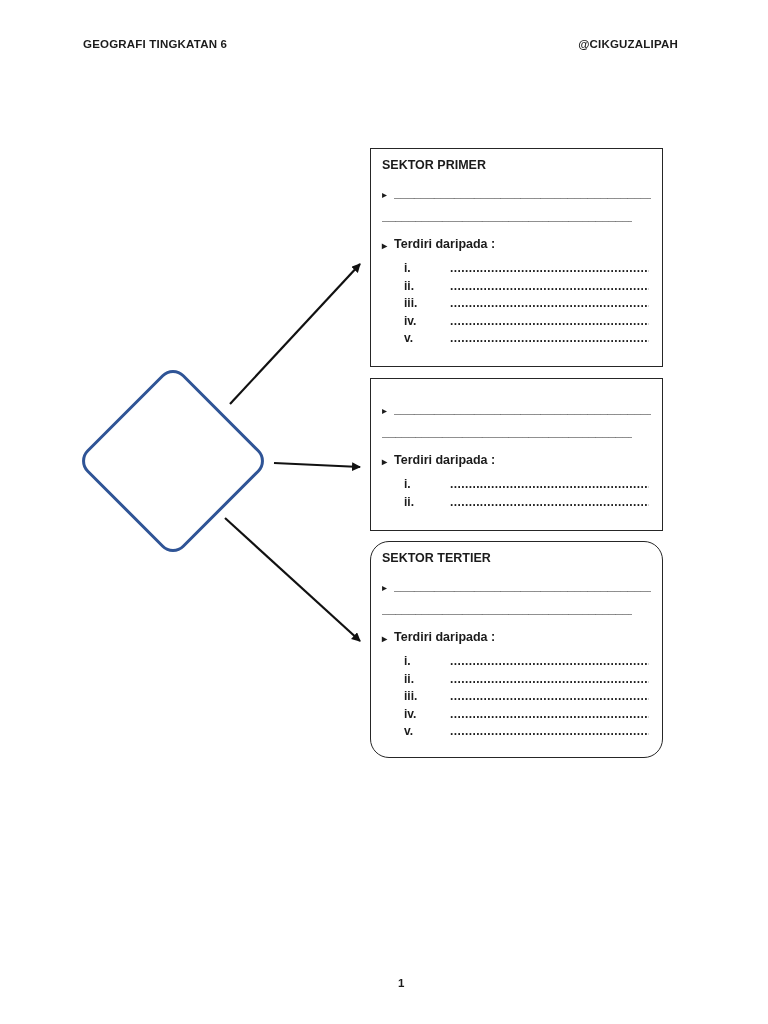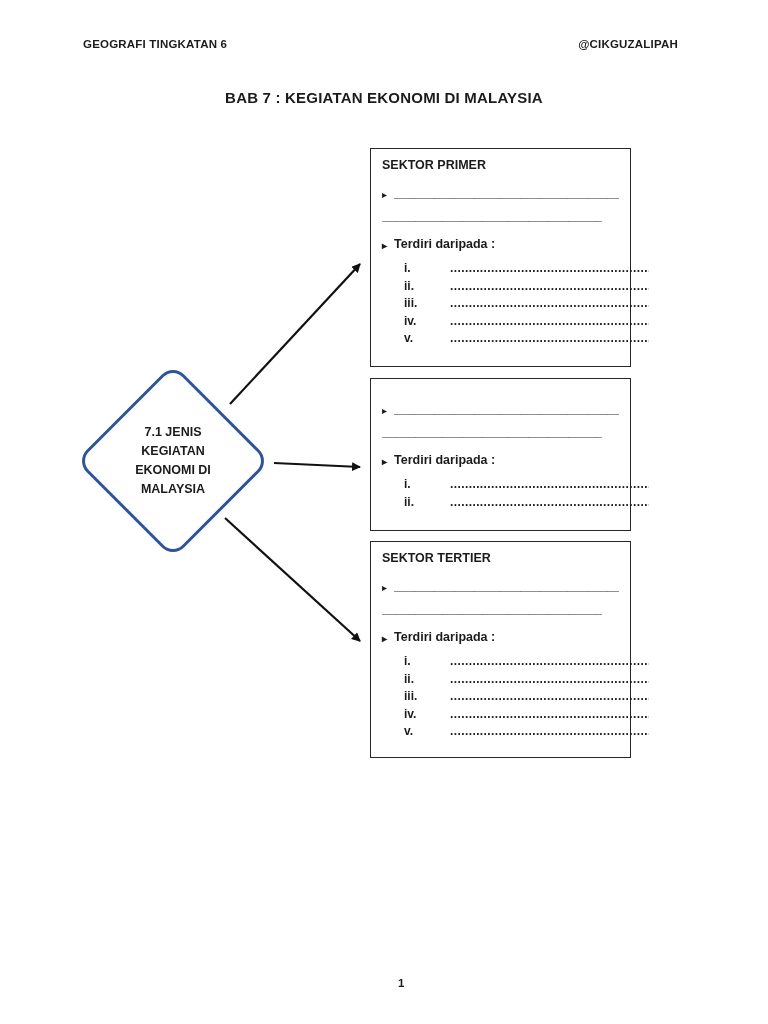--- a/index.html
+++ b/index.html
@@ -15,26 +15,26 @@
     display:flex;justify-content:space-between;align-items:baseline;
     font-weight:bold;font-size:11.5px;letter-spacing:0.2px;
   }
   .doc-title{
     position:absolute;top:89px;left:0;width:100%;text-align:center;
     font-weight:bold;font-size:15px;letter-spacing:0.2px;
   }
 
   
   .sector-box{
-    position:absolute;left:370px;width:261px;box-sizing:border-box;
+    position:absolute;left:370px;width:293px;box-sizing:border-box;
     border:1.5px solid #262626;background:#fff;padding:9px 11px 0 11px;
   }
   #box-primer{top:148px;height:219px;}
   #box-sekunder{top:378px;height:153px;}
-  #box-tertier{top:541px;height:217px;}
+  #box-tertier{top:541px;height:217px;border-radius:19px;}
   .box-title{font-weight:bold;font-size:12.5px;}
   .bullet{font-size:10px;line-height:1;flex:0 0 auto;transform:translateY(1px);}
   .answer-first{display:flex;align-items:baseline;gap:7px;margin-top:14px;height:15px;}
   .uline{display:block;white-space:nowrap;overflow:hidden;font-size:12px;font-weight:bold;color:#222;}
   .answer-first .uline{flex:1 1 auto;}
   .answer-second{margin-top:8px;height:15px;}
   .answer-second .uline{width:93%;}
   .subheading-row{display:flex;align-items:baseline;gap:7px;margin-top:13px;font-weight:bold;font-size:12.5px;}
   .items{margin-top:10px;}
   .item-row{display:flex;align-items:baseline;height:17.6px;}
@@ -61,38 +61,33 @@
 </head>
 <body>
 
 <div class="page">
 
   <div class="doc-header">
     <span>GEOGRAFI TINGKATAN 6</span>
     <span>@CIKGUZALIPAH</span>
   </div>
 
-  <div class="doc-title">BAB 7 : KEGIATAN EKONOMI DI MALAYSIA</div>
 
   <svg class="connectors" viewBox="0 0 150 410" xmlns="http://www.w3.org/2000/svg">
     <defs>
       <marker id="ah" markerUnits="userSpaceOnUse" markerWidth="12" markerHeight="12" refX="8" refY="4.5" orient="auto">
         <path d="M0,0 L9,4.5 L0,9 Z" fill="#111"></path>
       </marker>
     </defs>
     <line x1="10" y1="154" x2="140" y2="14" stroke="#111" stroke-width="2.2" marker-end="url(#ah)"></line>
     <line x1="54" y1="213" x2="140" y2="217" stroke="#111" stroke-width="2.2" marker-end="url(#ah)"></line>
     <line x1="5" y1="268" x2="140" y2="391" stroke="#111" stroke-width="2.2" marker-end="url(#ah)"></line>
   </svg>
 
   <div class="diamond-shape" style="border-color: rgb(47, 84, 150);"></div>
-  <div class="diamond-label">7.1 JENIS
-KEGIATAN
-EKONOMI DI
-MALAYSIA</div>
 
   <div class="sector-box" id="box-primer">
     <div class="box-title">SEKTOR PRIMER</div>
     <div class="answer-first">
       <span class="bullet">▸</span>
       <span class="uline">________________________________________________________________________________</span>
     </div>
     <div class="answer-second">
       <span class="uline">________________________________________________________________________________</span>
     </div>

